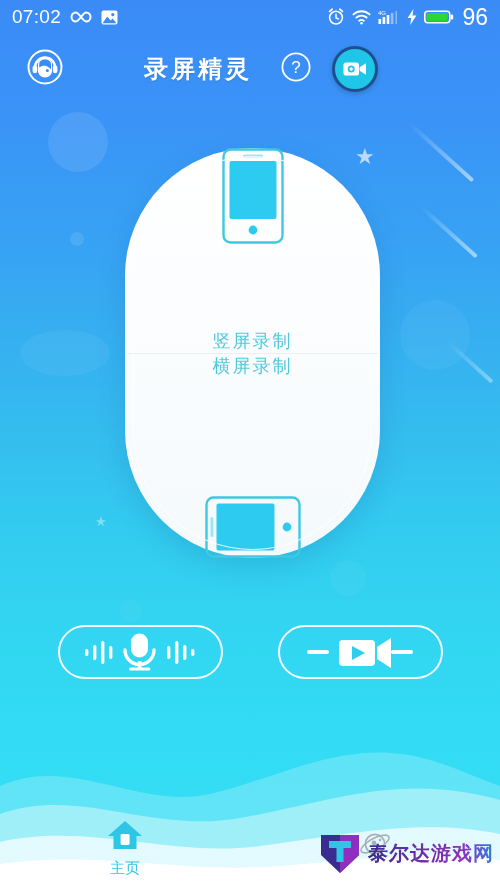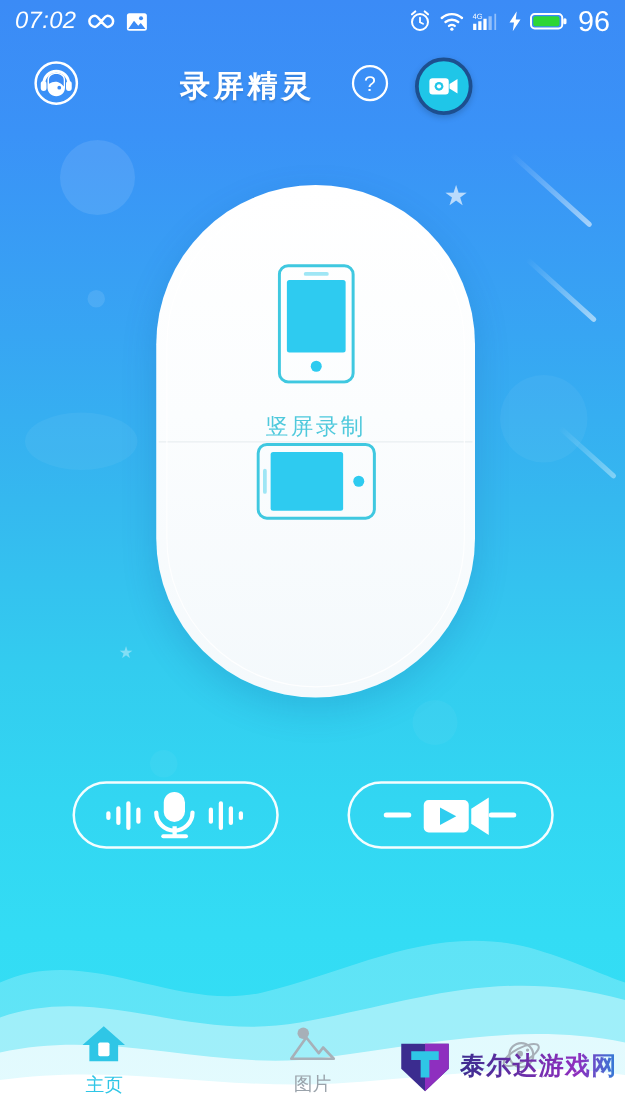--- a/index.html
+++ b/index.html
@@ -43,21 +43,21 @@
   .waves { position:absolute; left:0; bottom:0; width:500px; height:175px; }
 
   
   .statusbar {
     position:absolute; top:0; left:0; width:500px; height:34px;
     display:flex; align-items:center; justify-content:space-between;
     padding:0 12px;
     color:#fff;
   }
   .sb-left { display:flex; align-items:center; gap:9px; }
-  .sb-time { font-size:19px; letter-spacing:0.3px;font-style:italic; }
+  .sb-time { font-size:19px; letter-spacing:0.3px; }
   .sb-right { display:flex; align-items:center; gap:7px; }
   .sb-batt-num { font-size:23px; margin-left:1px; }
   .icn { display:block; }
 
   
   .appbar {
     position:absolute; top:38px; left:0; width:396px; height:62px;
     display:flex; align-items:center;
   }
   .avatar-btn { position:absolute; left:26px; top:50%; transform:translateY(-50%); }
@@ -88,21 +88,21 @@
   }
   .capsule::before{
     content:"";
     position:absolute; left:8px; top:8px; right:8px; bottom:8px;
     border-radius:120px;
     border:1px solid rgba(255,255,255,0.85);
     pointer-events:none;
   }
   .cap-half {
     flex:1;
-    display:flex; flex-direction:column; align-items:center; justify-content:flex-end;
+    display:flex; flex-direction:column; align-items:center; justify-content:space-between;
     gap:22px;
   }
   .cap-half.bottom { flex-direction:column-reverse; }
   .cap-divider {
     height:1px; background:#e9eef1; margin:0 2px;
   }
   .cap-label {
     color:#4FC9DC; font-size:18px; letter-spacing:2px;
   }
 
@@ -267,20 +267,21 @@
 
     <div class="cap-divider"></div>
 
     <div class="cap-half bottom">
       <svg width="96" height="62" viewBox="0 0 96 62">
         <rect x="1.5" y="1.5" width="93" height="59" rx="7" fill="none" stroke="#3FC8E0" stroke-width="2.4"></rect>
         <rect x="11.5" y="7.5" width="58" height="47" rx="2" fill="#2ECBF0"></rect>
         <rect x="5.4" y="21" width="3" height="20" rx="1.5" fill="#9FE6F5"></rect>
         <circle cx="82" cy="31" r="4.4" fill="#2ECBF0"></circle>
       </svg>
+      <div class="cap-label">横屏录制</div>
     </div>
 
   </div>
 
   <div class="pills">
 
     <div class="pill mic">
       <svg width="126" height="42" viewBox="0 0 126 42">
         <rect x="8" y="18" width="3.4" height="7" rx="1.7" fill="#fff"></rect>
         <rect x="16" y="14" width="3.4" height="15" rx="1.7" fill="#fff"></rect>
@@ -313,27 +314,20 @@
 
     <div class="nav-item active">
       <svg width="36" height="32" viewBox="0 0 36 32">
         <path d="M18,2 L35,17 L29.5,17 L29.5,30 L6.5,30 L6.5,17 L1,17 Z" fill="#2FC6E6"></path>
         <rect x="13.6" y="15" width="9" height="11" rx="1.4" fill="#fff"></rect>
       </svg>
       <div class="nav-label">主页</div>
     </div>
 
 
-    <div class="nav-item">
-      <svg width="38" height="30" viewBox="0 0 38 30">
-        <circle cx="11.6" cy="6.6" r="4.6" fill="#a7b0b8"></circle>
-        <path d="M2,27 L14,10 L24,22.5 L27.5,18 L36,27 Z" fill="none" stroke="#a7b0b8" stroke-width="2.1" stroke-linejoin="round"></path>
-      </svg>
-      <div class="nav-label">图片</div>
-    </div>
 
     <div class="nav-item">
       <svg width="34" height="30" viewBox="0 0 34 30">
         <circle cx="17" cy="15" r="9.6" fill="none" stroke="#a7b0b8" stroke-width="1.8"></circle>
         <ellipse cx="17" cy="15" rx="15.6" ry="5.6" transform="rotate(-28 17 15)" fill="none" stroke="#a7b0b8" stroke-width="1.6"></ellipse>
         <circle cx="16" cy="14" r="2.4" fill="#a7b0b8"></circle>
         <circle cx="22" cy="11" r="1.3" fill="#a7b0b8"></circle>
       </svg>
       <div class="nav-label"></div>
     </div>

